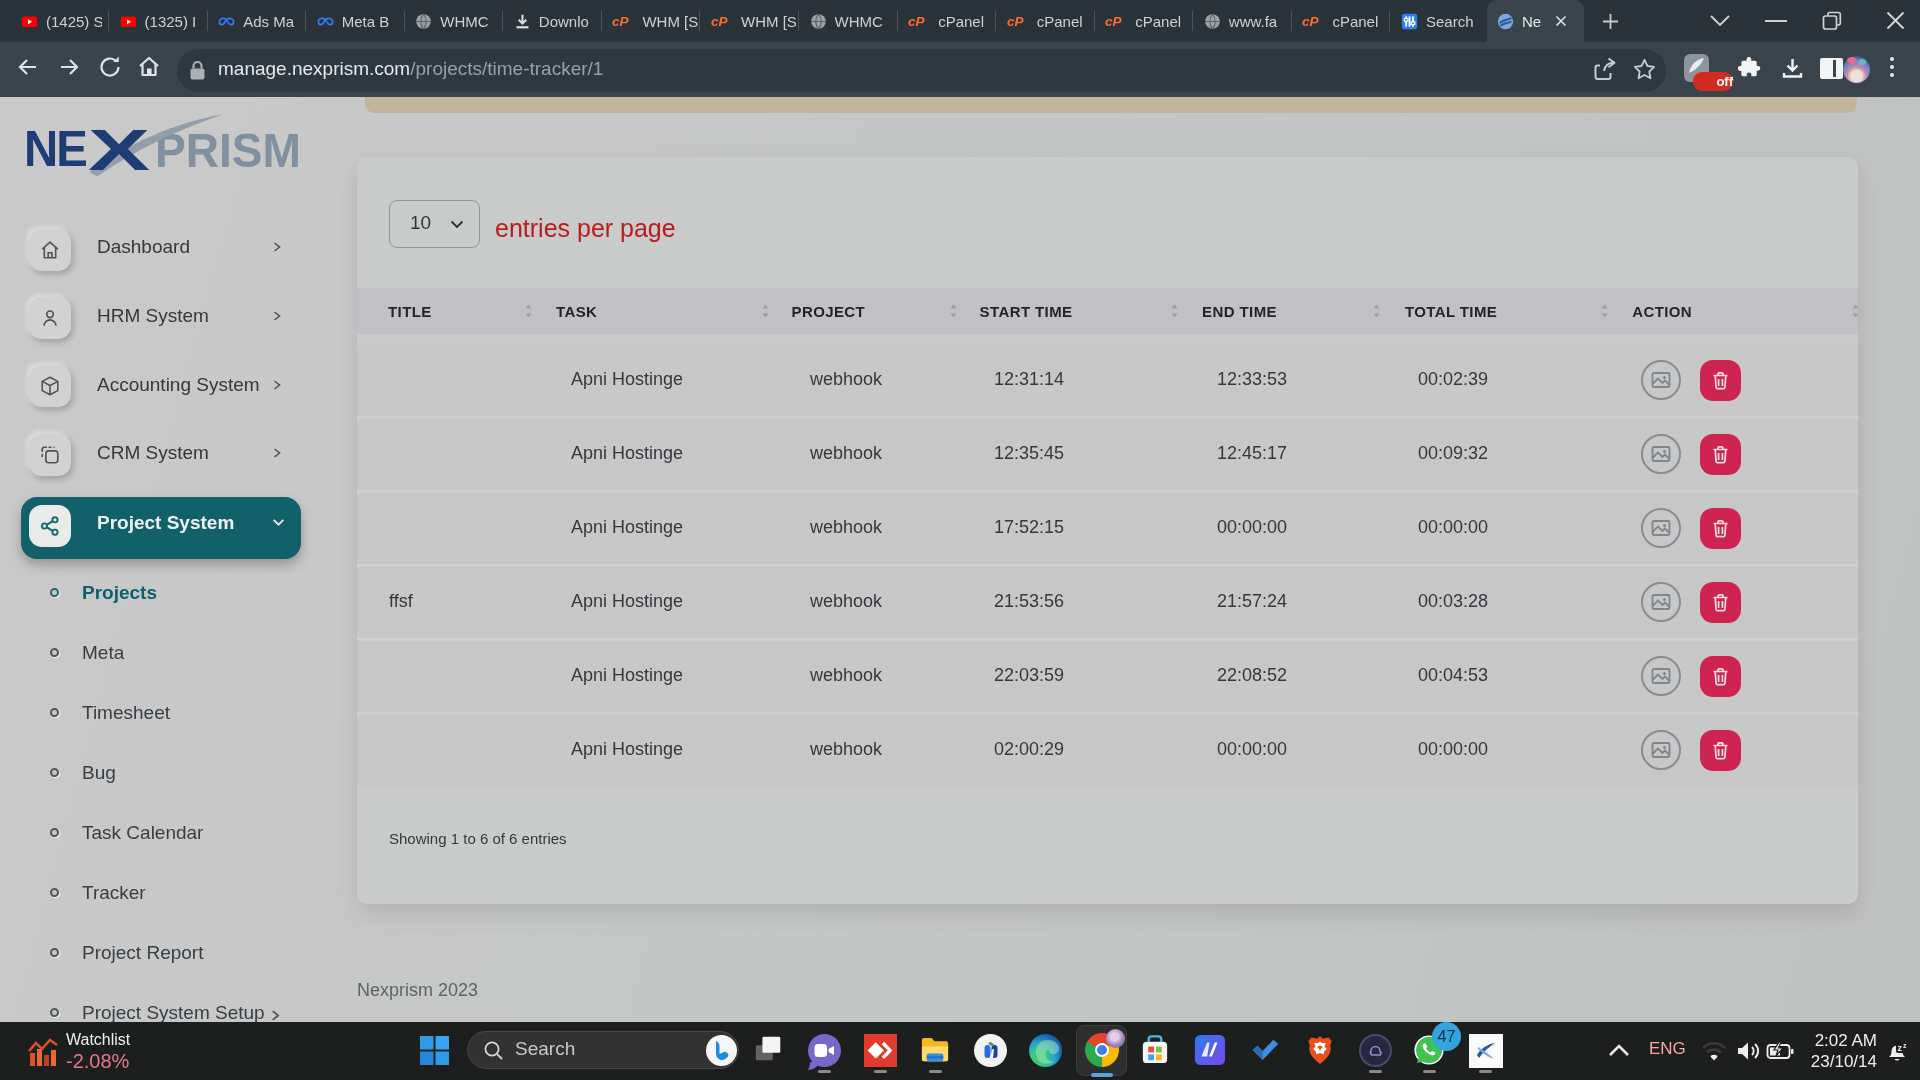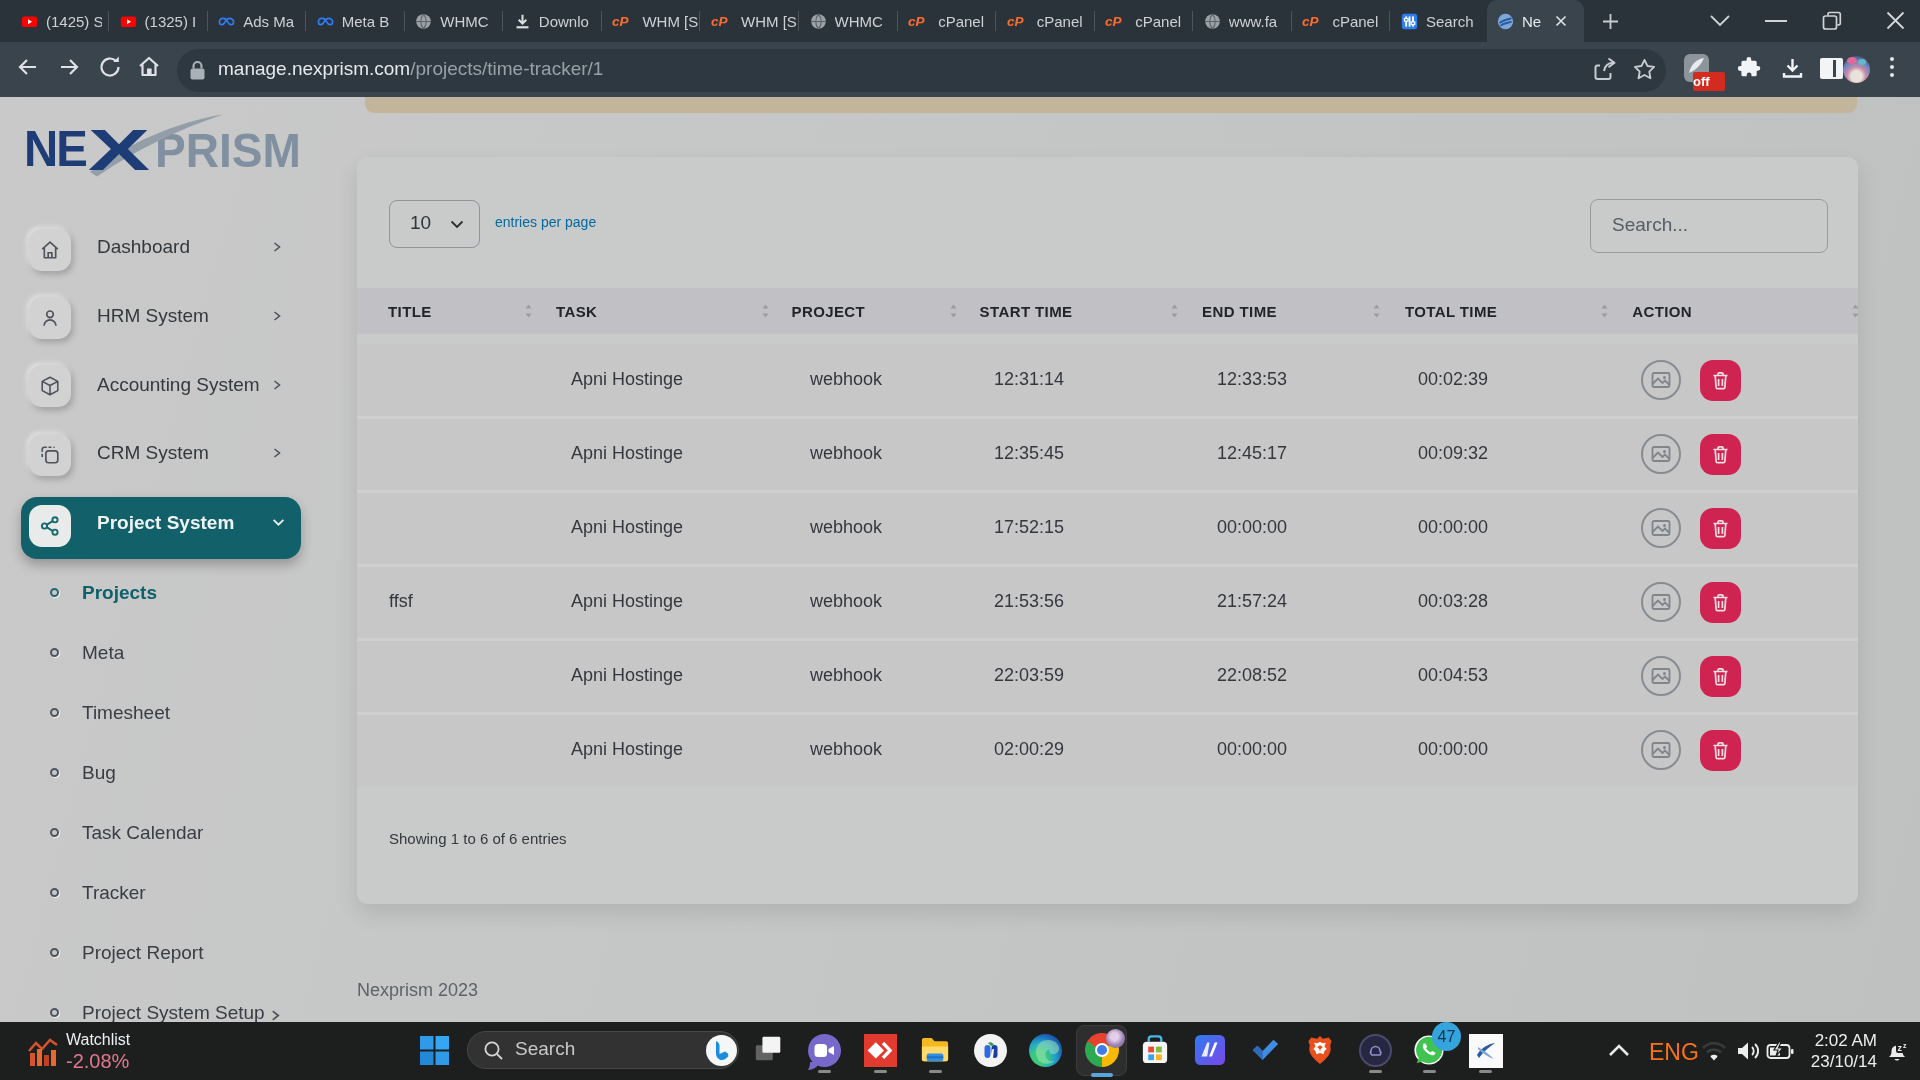--- a/index.html
+++ b/index.html
@@ -213,21 +213,21 @@
     <path d="M17.5 2.5 L23.5 6.8 L17.5 11.2" stroke="#c7ccd1" stroke-width="2" fill="none" stroke-linejoin="round"></path>
   </svg>
 <svg class="abs" style="left:1632px;top:57px" width="25" height="25" viewBox="0 0 24 24">
     <path d="M12 2.8 L14.8 8.6 L21.2 9.5 L16.6 14 L17.7 20.4 L12 17.3 L6.3 20.4 L7.4 14 L2.8 9.5 L9.2 8.6 Z" fill="none" stroke="#c7ccd1" stroke-width="1.8" stroke-linejoin="round"></path>
   </svg>
 
 <div class="abs" style="left:1684px;top:54px;width:25px;height:28px;border-radius:6px;background:#8d949b"></div>
 <svg class="abs" style="left:1687px;top:56px" width="19" height="19" viewBox="0 0 19 19">
     <path d="M2 17 C4 8 10 3 17 2 C14 9 9 14 2 17 Z" fill="#e8ebee"></path>
   </svg>
-<div class="abs" style="left:1693px;top:72px;width:32px;height:19px;background:#d22b20;border-radius:2px;color:#fff;font-size:13px;font-weight:bold;text-align:left;line-height:19px">off</div>
+<div class="abs" style="left:1693px;top:72px;width:40px;height:19px;background:#d22b20;border-radius:9px;color:#fff;font-size:13px;font-weight:bold;text-align:right;line-height:19px">off</div>
 <svg class="abs" style="left:1737px;top:56px" width="24" height="24" viewBox="0 0 24 24">
     <path d="M9.5 3.5 a2.4 2.4 0 0 1 4.8 0 v1.2 h3.8 a1.6 1.6 0 0 1 1.6 1.6 v3.6 h1.2 a2.4 2.4 0 0 1 0 4.8 h-1.2 v4 a1.6 1.6 0 0 1 -1.6 1.6 h-3.6 v-1.4 a2.4 2.4 0 0 0 -4.8 0 v1.4 H6 a1.6 1.6 0 0 1 -1.6 -1.6 v-3.8 H3.2 a2.4 2.4 0 0 1 0 -4.8 h1.2 V6.3 A1.6 1.6 0 0 1 6 4.7 h3.5 Z" fill="#f2f4f6"></path>
   </svg>
 <svg class="abs" style="left:1781px;top:57px" width="23" height="23" viewBox="0 0 23 23">
     <path d="M11.5 2 V13 M6.5 8.5 L11.5 13.5 L16.5 8.5" stroke="#f2f4f6" stroke-width="2.4" fill="none"></path>
     <path d="M3 16 v3.5 h17 V16" stroke="#f2f4f6" stroke-width="2.4" fill="none"></path>
   </svg>
 <div class="abs" style="left:1820px;top:58px;width:23px;height:21px;background:#f2f4f6;border-radius:2px"></div>
 <div class="abs" style="left:1833px;top:60px;width:3px;height:17px;background:#3a444c"></div>
 <div class="abs" style="left:1843px;top:56px;width:27px;height:27px;border-radius:50%;background:radial-gradient(circle at 50% 75%,#e9e2d8 0 22%,#c98ba8 38%,#6f86c0 60%,#3f567e 85%);"></div>
@@ -322,24 +322,21 @@
       <path d="M2.5 1 L7.5 5 L2.5 9" stroke="#4d545b" stroke-width="1.6" fill="none"></path>
     </svg>
 
   <div id="card">
     <div id="selbox">
         <span style="position:absolute;left:20px;top:11px">10</span>
         <svg style="position:absolute;right:15px;top:19px" width="14" height="9" viewBox="0 0 14 9">
           <path d="M1.5 1.5 L7 7 L12.5 1.5" stroke="#2b2f33" stroke-width="1.8" fill="none"></path>
         </svg>
       </div>
-    <div class="abs" style="left:138px;top:57px;font-size:14px;color:#0369a1">entries per page</div>
-    <div id="searchbox">
-        <span style="position:absolute;left:21px;top:14px;font-size:19px;color:#565d64">Search...</span>
-      </div>
+    <div class="abs" style="left:138px;top:57px;font-size:25px;color:#b91c1c">entries per page</div>
     <div id="thead">
         <div class="th" style="left:31px">TITLE</div>
         <div class="th" style="left:199px">TASK</div>
         <div class="th" style="left:434.5px">PROJECT</div>
         <div class="th" style="left:622.6px">START TIME</div>
         <div class="th" style="left:845.1px">END TIME</div>
         <div class="th" style="left:1047.9px">TOTAL TIME</div>
         <div class="th" style="left:1275.2px">ACTION</div>
         <svg class="sorter" style="left:167.2px" viewBox="0 0 9 18">
           <path d="M4.5 2.5 L7.5 6.5 H1.5 Z" fill="#999da1"></path>
@@ -627,21 +624,21 @@
   <div class="dash" style="left:818px"></div>
   <div class="dash" style="left:874px"></div>
   <div class="dash" style="left:929px"></div>
   <div class="dash" style="left:1369px"></div>
   <div class="dash" style="left:1423px"></div>
   <div class="dash" style="left:1479px"></div>
 
   <svg class="abs" style="left:1607px;top:20px" width="24" height="16" viewBox="0 0 24 16">
       <path d="M3 13 L12 4 L21 13" stroke="#e8e8e8" stroke-width="2.6" fill="none"></path>
     </svg>
-  <div class="abs" style="left:1649px;top:17px;font-size:23px;color:#f97316">ENG</div>
+  <div class="abs" style="left:1649px;top:17px;font-size:17px;color:#fca5a5">ENG</div>
   <svg class="abs" style="left:1701px;top:18px" width="26" height="22" viewBox="0 0 26 22">
       <path d="M2 8 a15 15 0 0 1 22 0" stroke="#3a3a3a" stroke-width="2.6" fill="none"></path>
       <path d="M6 12.5 a10 10 0 0 1 14 0" stroke="#3a3a3a" stroke-width="2.6" fill="none"></path>
       <path d="M10 17 a5.5 5.5 0 0 1 6 0 L13 20.5 Z" fill="#ececec"></path>
       <path d="M10 17 a5.5 5.5 0 0 1 6 0" stroke="#ececec" stroke-width="2.4" fill="none"></path>
     </svg>
   <svg class="abs" style="left:1736px;top:18px" width="25" height="22" viewBox="0 0 25 22">
       <path d="M2 8 h4 l6 -5.5 V19.5 L6 14 H2 Z" fill="#ececec"></path>
       <path d="M16 7 a5.5 5.5 0 0 1 0 8 M19 4 a9.5 9.5 0 0 1 0 14" stroke="#ececec" stroke-width="1.9" fill="none"></path>
     </svg>

